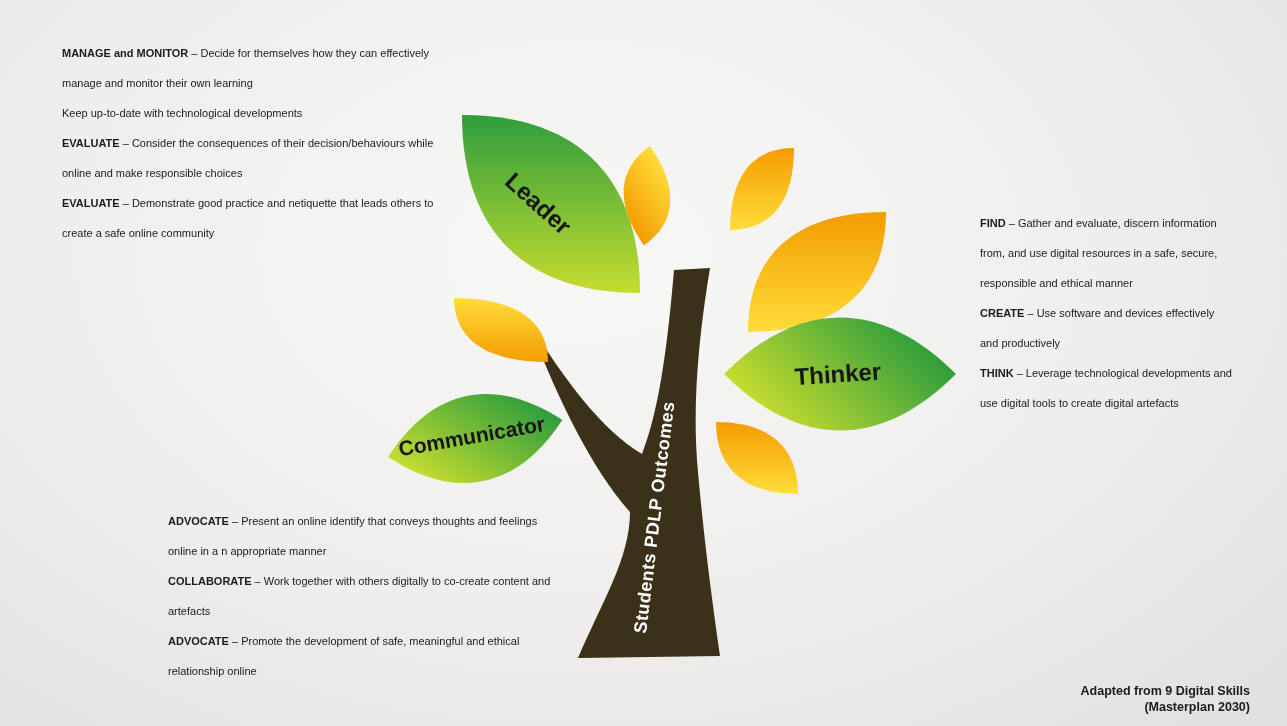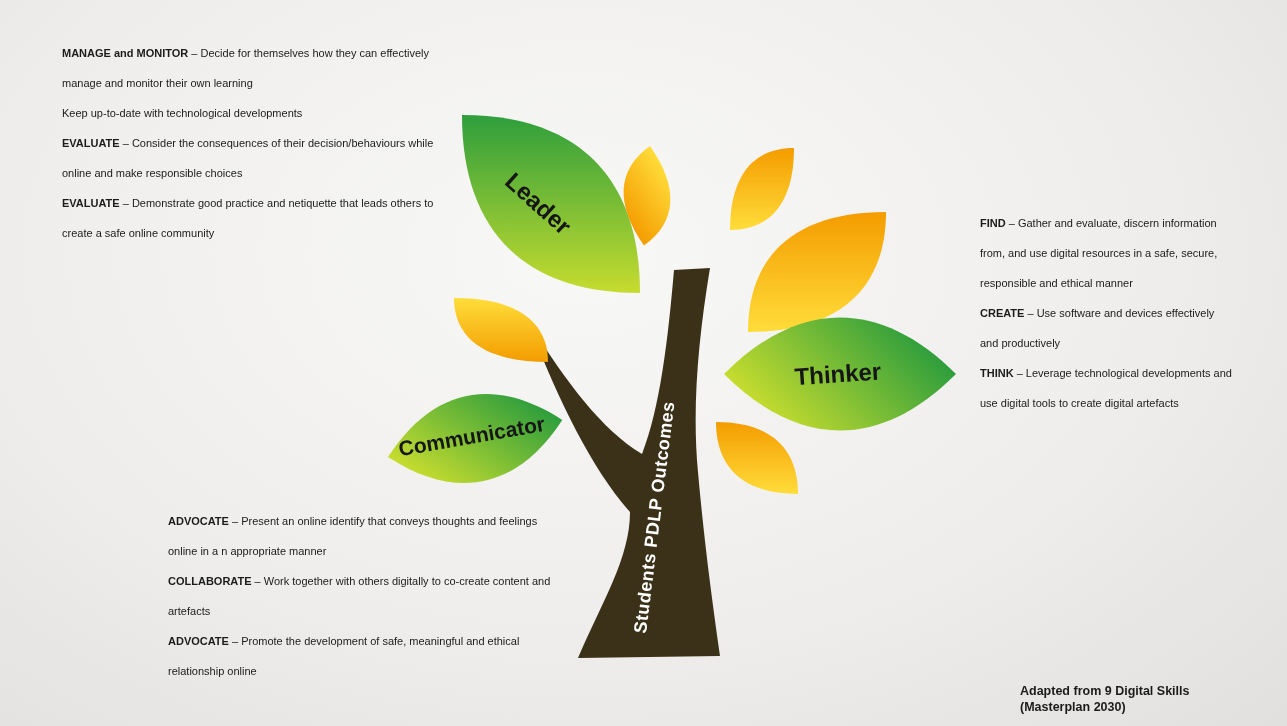--- a/index.html
+++ b/index.html
@@ -10,21 +10,21 @@
     font-family:"Liberation Sans", sans-serif;
     color:#1b1b1b;
     overflow:hidden;
   }
   .tb{position:absolute;font-size:11px;line-height:30px;}
   .tb p{margin:0;}
   .tb .b{font-weight:bold;}
   .tb-topleft{left:62px;top:38px;width:402px;}
   .tb-right{left:980px;top:208px;width:252px;}
   .tb-bottomleft{left:168px;top:506px;width:398px;}
-  .caption{position:absolute;left:1020px;top:683px;width:230px;font-size:12.5px;line-height:16px;font-weight:600;}
+  .caption{position:absolute;left:1020px;top:683px;width:230px;font-size:12.5px;line-height:16px;font-weight:600;text-align:right;}
   .tree{position:absolute;left:380px;top:100px;}
   .leaf-label{font-weight:bold;font-size:24px;fill:#161616;}
   .leaf-label-small{font-weight:bold;font-size:21px;fill:#161616;}
   .trunk-label{font-weight:bold;font-size:18px;fill:#ffffff;letter-spacing:0.5px;}
 </style>
 </head>
 <body>
 
 <div class="canvas">
 

